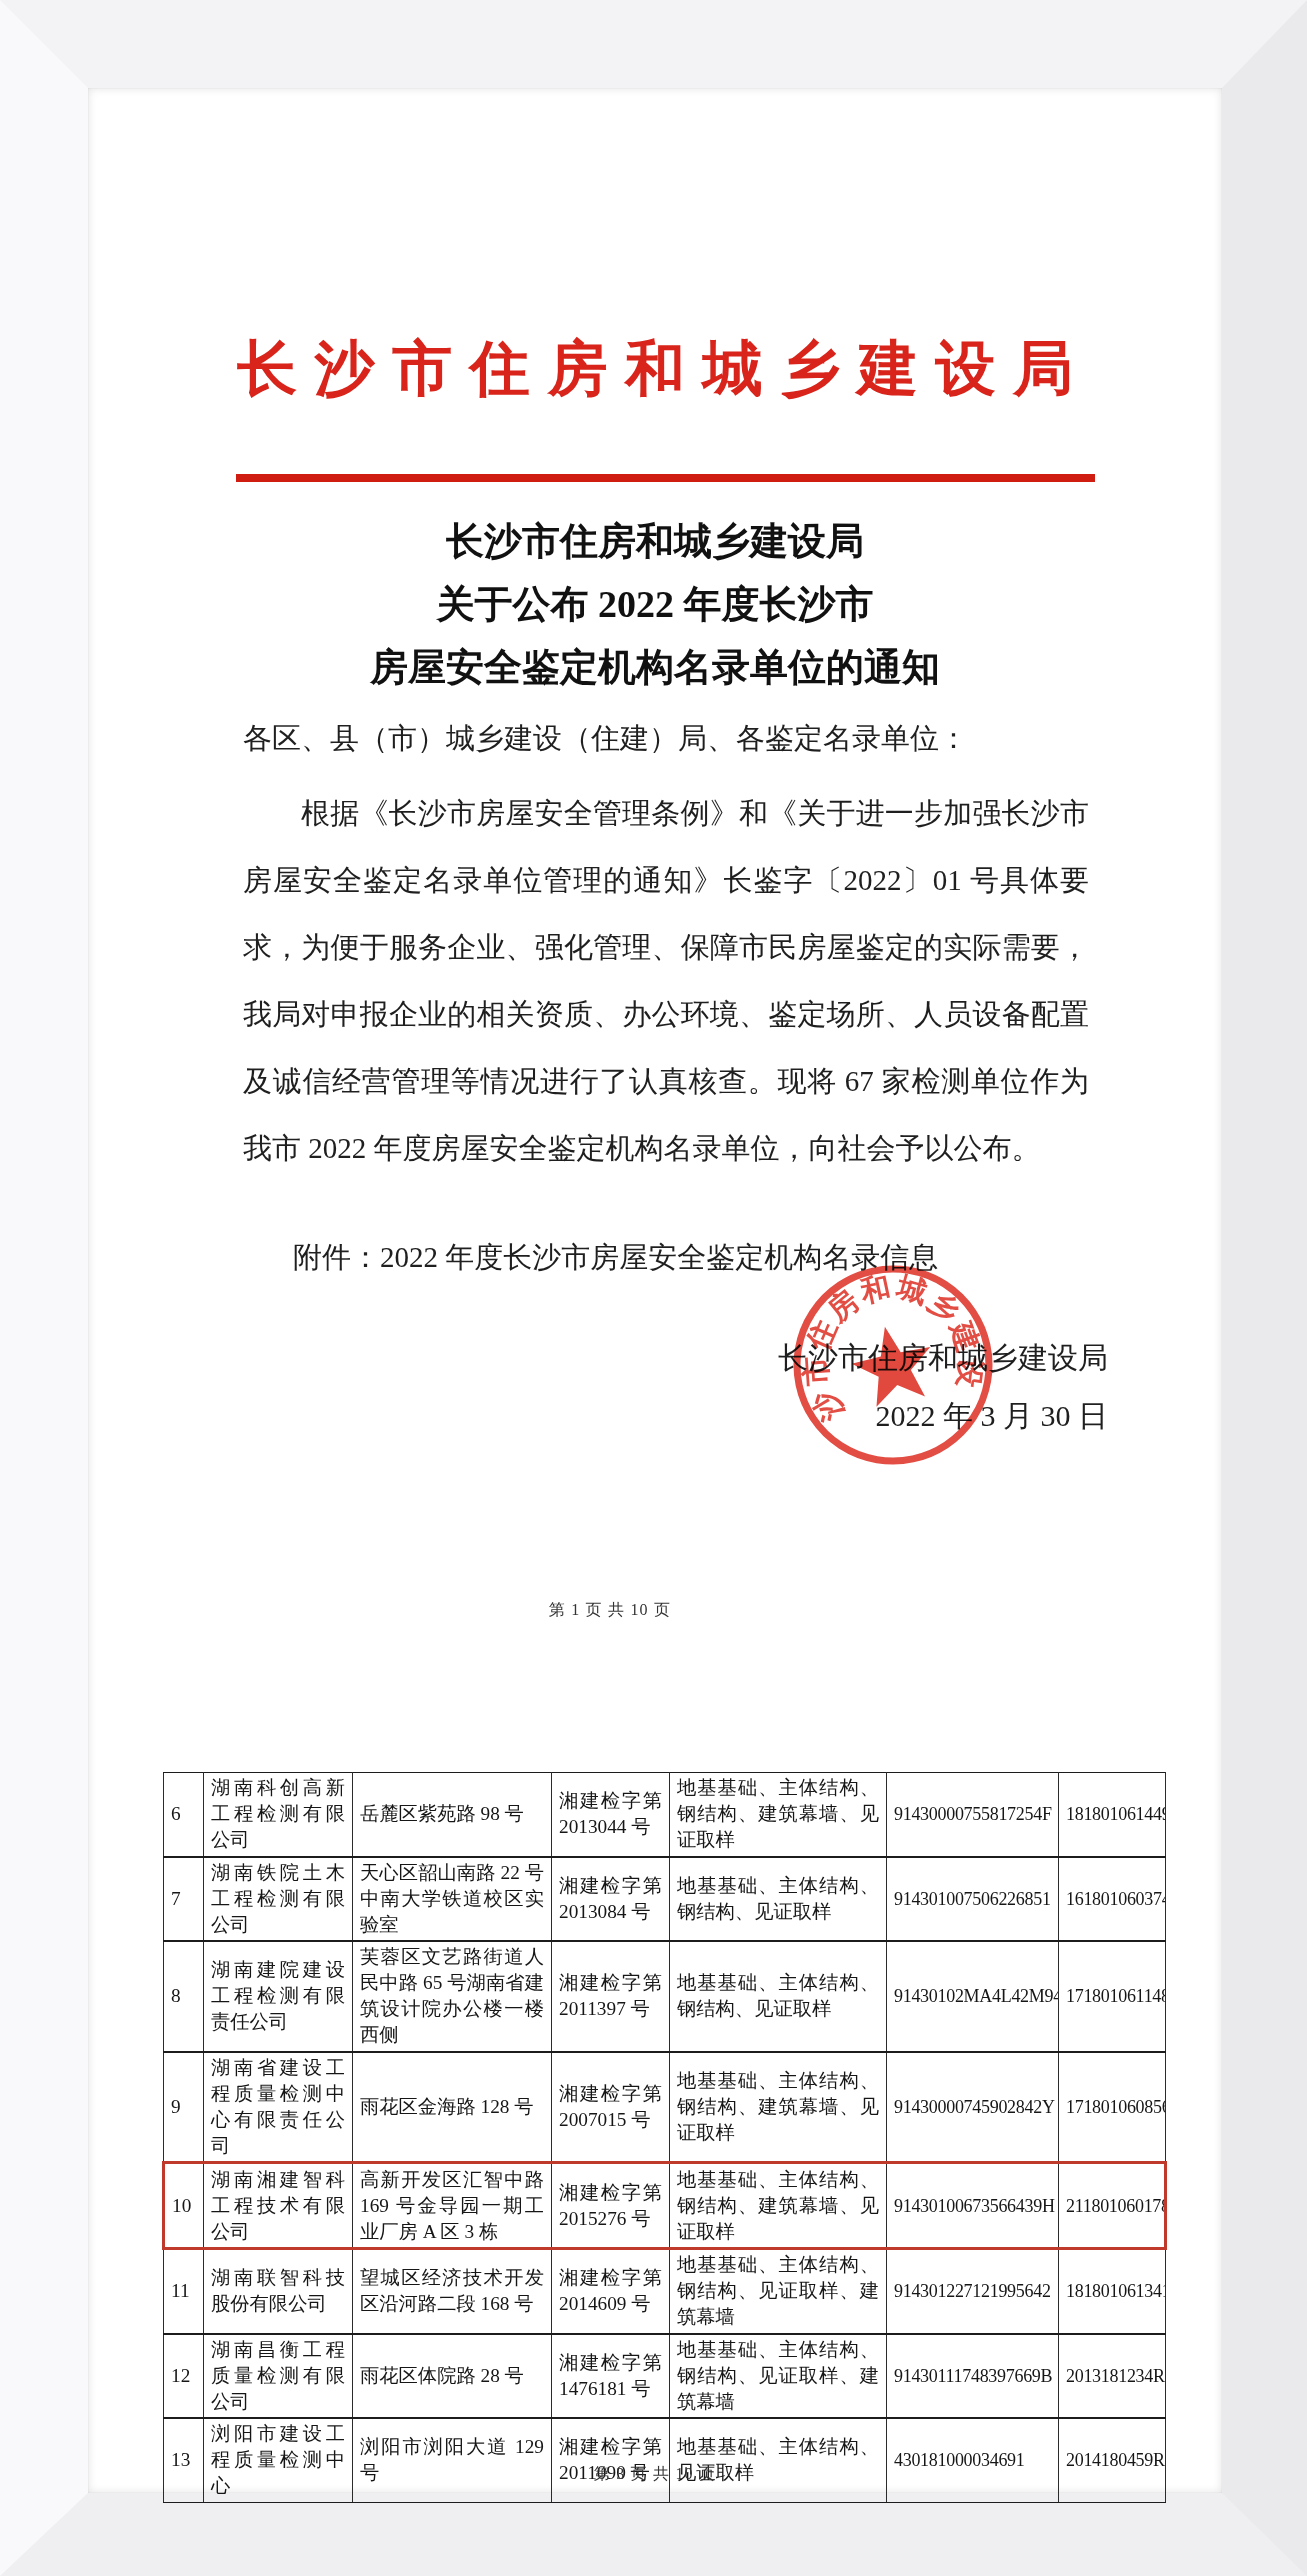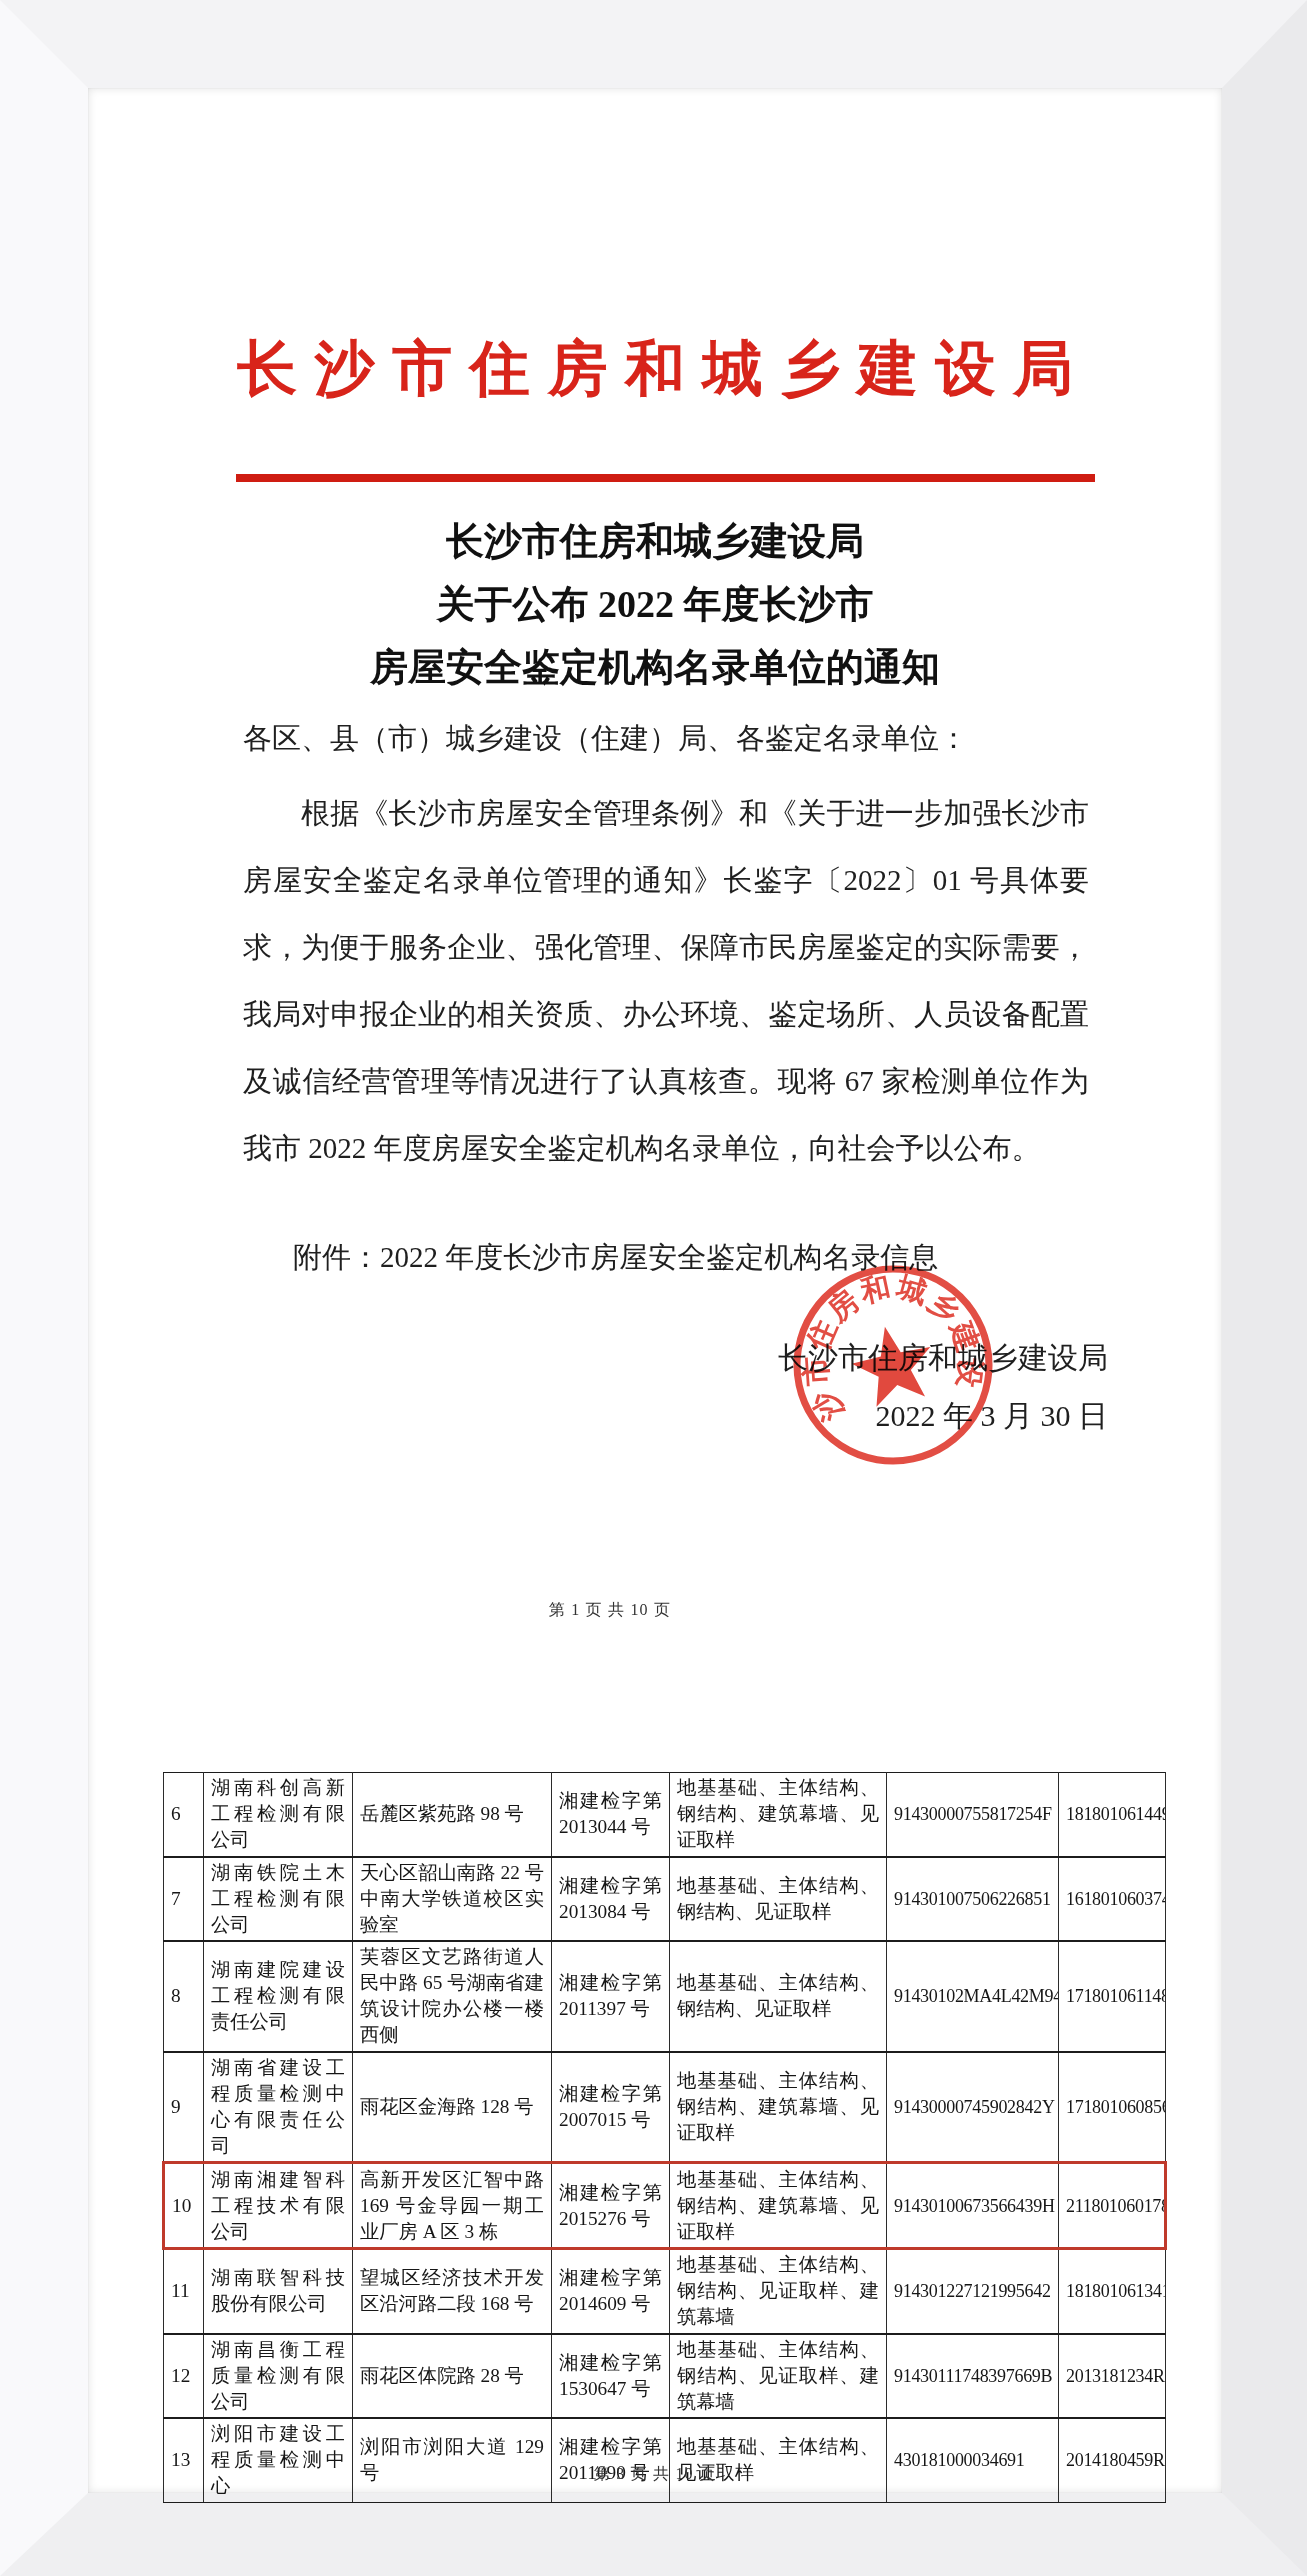--- a/index.html
+++ b/index.html
@@ -190,21 +190,21 @@
         <td class="c-ad">望城区经济技术开发区沿河路二段 168 号</td>
         <td class="c-cert">湘建检字第 2014609 号</td>
         <td class="c-sc">地基基础、主体结构、钢结构、见证取样、建筑幕墙</td>
         <td class="c-num">914301227121995642</td>
         <td class="c-num">181801061341</td>
       </tr>
         <tr style="height: 62px;">
         <td class="c-no">12</td>
         <td class="c-co">湖南昌衡工程质量检测有限公司</td>
         <td class="c-ad">雨花区体院路 28 号</td>
-        <td class="c-cert">湘建检字第 1530647 号</td>
+        <td class="c-cert">湘建检字第 1476181 号</td>
         <td class="c-sc">地基基础、主体结构、钢结构、见证取样、建筑幕墙</td>
         <td class="c-num">91430111748397669B</td>
         <td class="c-num">2013181234R</td>
       </tr>
         <tr style="height: 63px;">
         <td class="c-no">13</td>
         <td class="c-co">浏阳市建设工程质量检测中心</td>
         <td class="c-ad">浏阳市浏阳大道 129 号</td>
         <td class="c-cert">湘建检字第 2011090 号</td>
         <td class="c-sc">地基基础、主体结构、见证取样</td>

